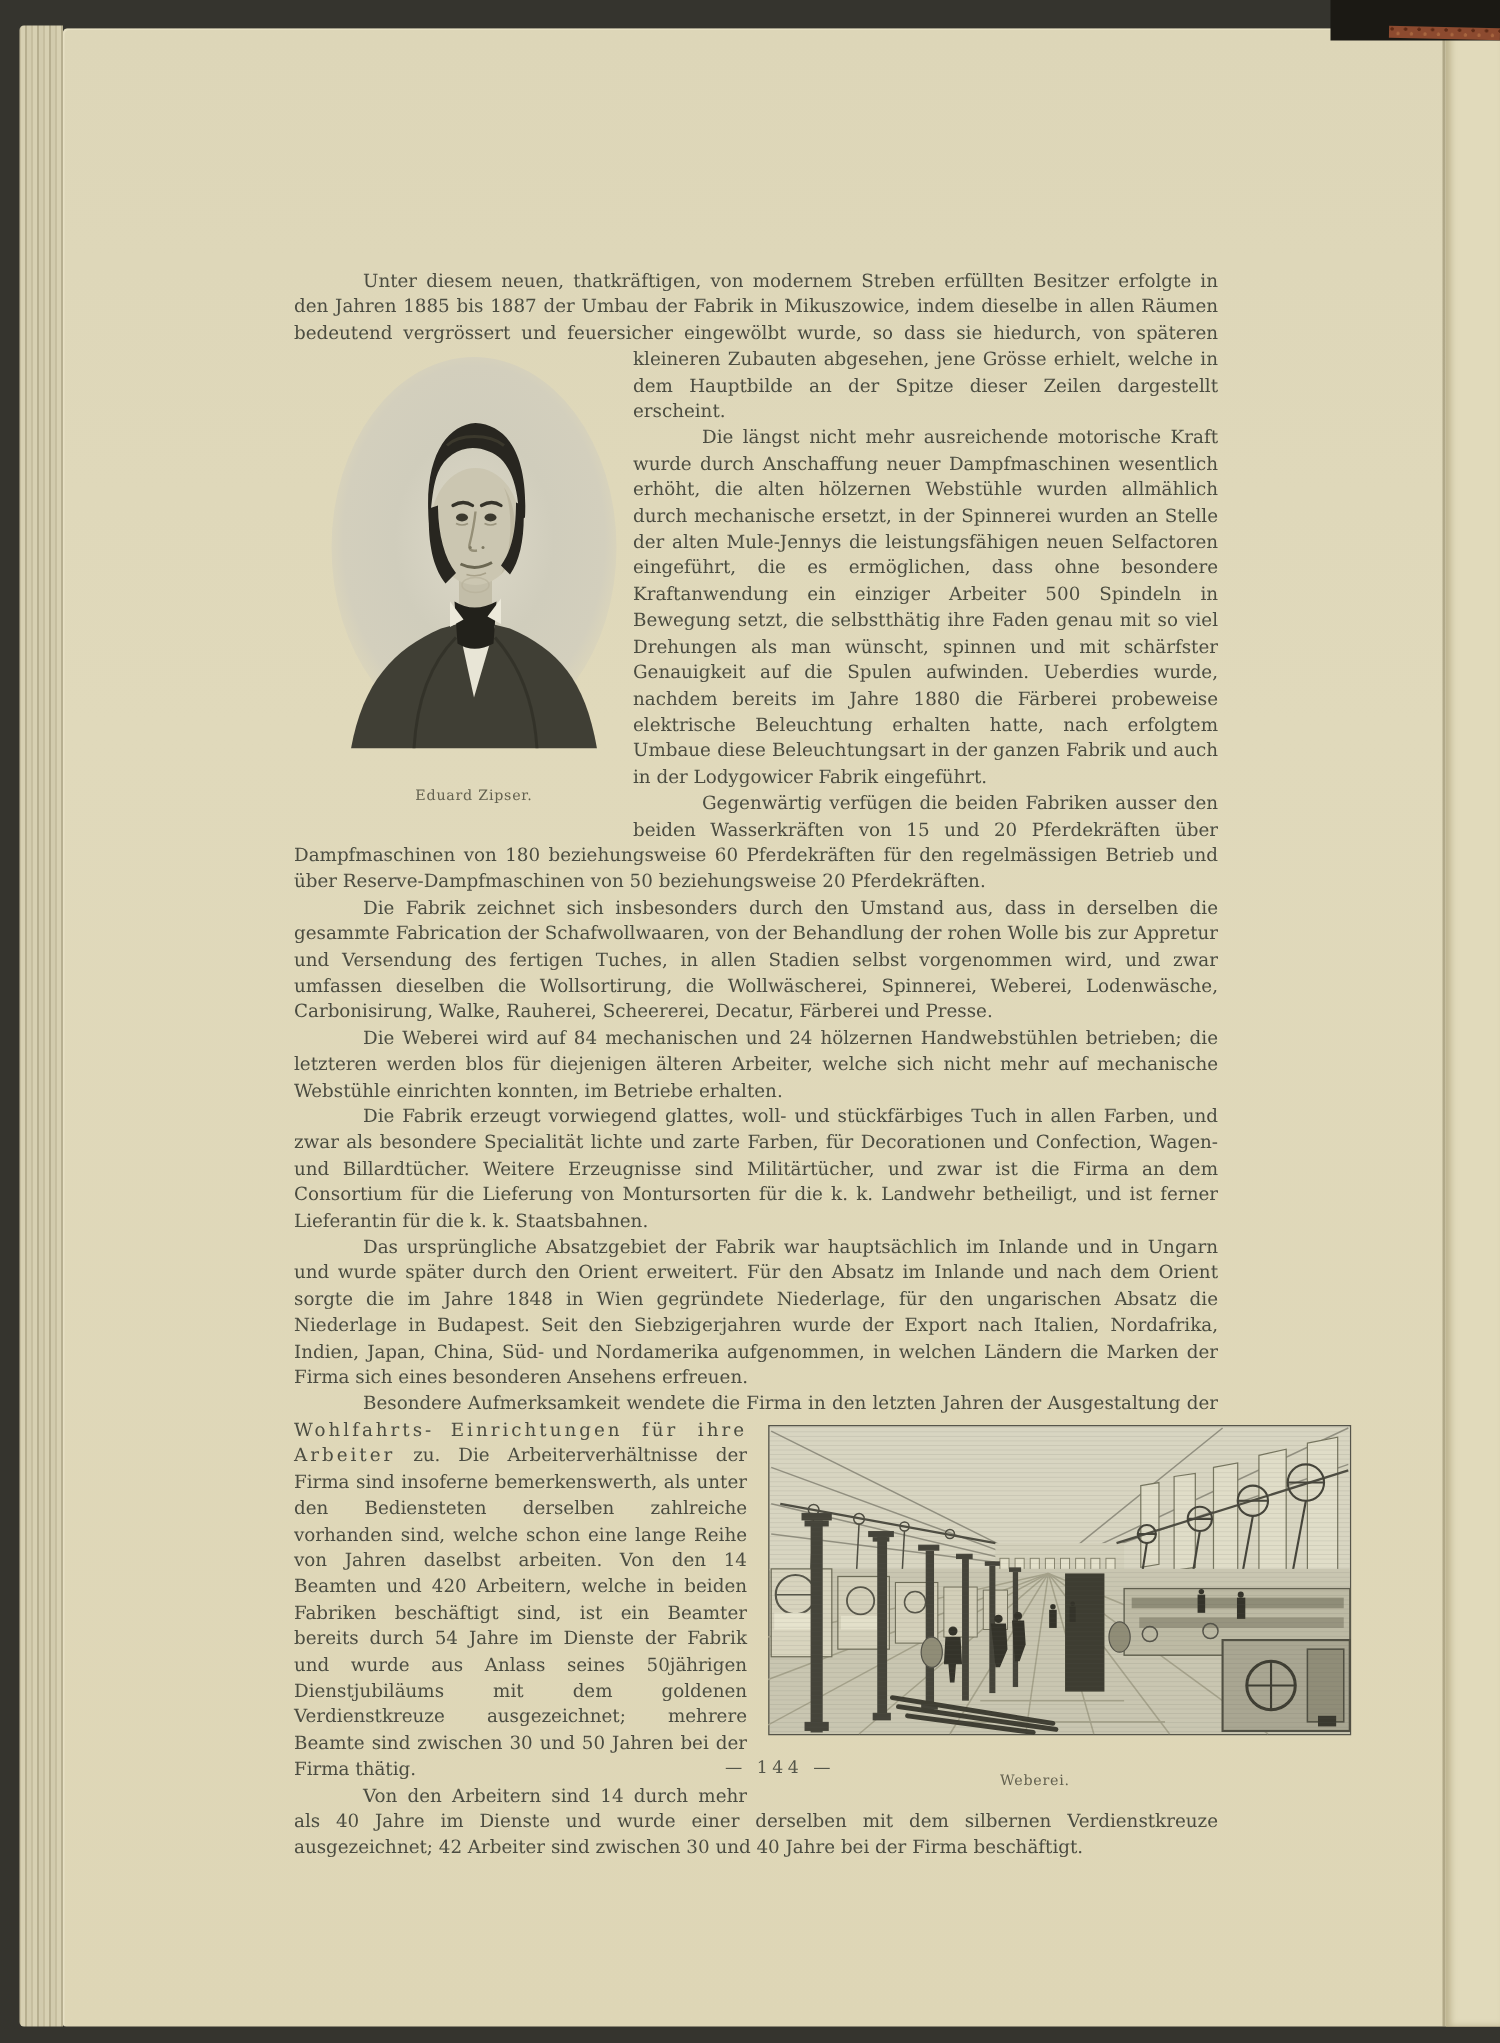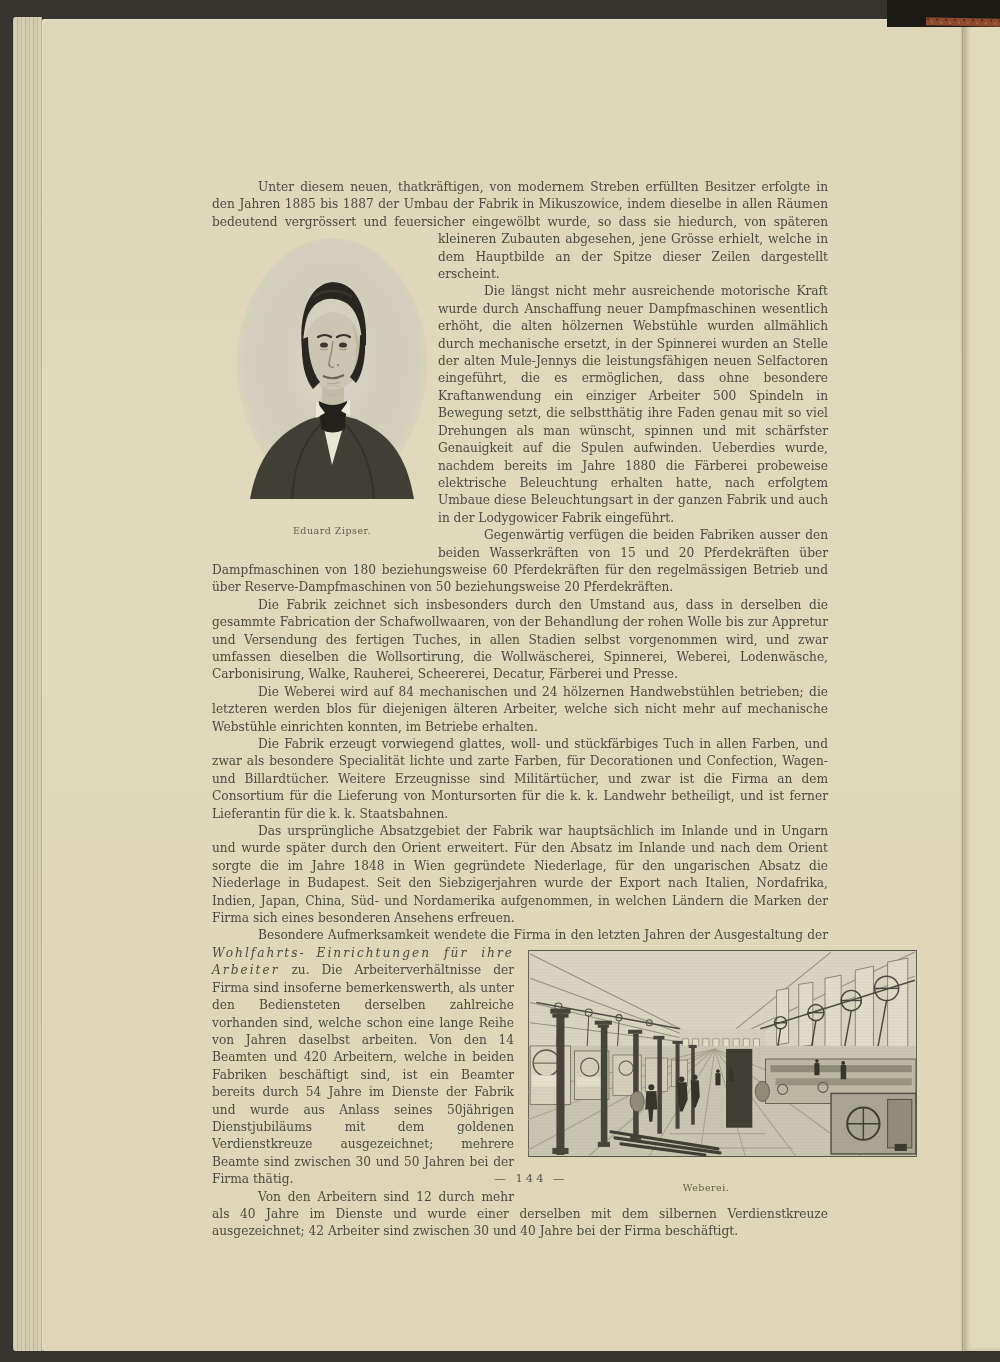--- a/index.html
+++ b/index.html
@@ -41,36 +41,36 @@
     position:absolute; right:0; top:18px; width:74px; height:8px;
     background-color:#8c4a2f;
     background-image:
       radial-gradient(circle at 2px 2px, #5e2a16 1px, transparent 1.3px),
       radial-gradient(circle at 6px 5px, #a8663f 1px, transparent 1.3px);
     background-size:9px 8px;
     transform:rotate(1.2deg);
   }
   
   .content {
-    position:absolute; left:170px; top:160px; width:616px;
+    position:absolute; left:154px; top:160px; width:616px;
     color:#4b4c41; font-size:12.2px; line-height:17.4px;
     text-align:justify; hyphens:auto;
   }
   .content p { margin:0; text-indent:46px; }
-  .sperr { letter-spacing:2px;font-style:italic; }
+  .sperr { letter-spacing:2px; }
   
   .fig { display:block; text-indent:0; text-align:center; }
   .fig-portrait { float:left; width:196px; margin:4px 8px 8px 22px; }
   .fig-weberei { float:right; width:356px; margin:5px -56px 8px 14px; }
   .caption {
     display:block; margin-top:20px;
     font-size:9.5px; line-height:12px; color:#62604f; letter-spacing:.5px;
   }
   .page-num {
-    position:absolute; left:181px; top:1152px; width:616px;
+    position:absolute; left:170px; top:1152px; width:616px;
     text-align:center; font-size:11.5px; color:#55564a; letter-spacing:3px;
   }
 </style>
 </head>
 <body>
 
 <div class="scene">
   <div class="edge-stack"></div>
 
   <div class="page">
@@ -290,21 +290,21 @@
             <ellipse cx="108" cy="150" rx="7" ry="10" fill="#908d77" stroke="#55544a" stroke-width=".8"></ellipse>
             <ellipse cx="232" cy="140" rx="7" ry="10" fill="#908d77" stroke="#55544a" stroke-width=".8"></ellipse>
             <rect x="363" y="192" width="12" height="7" fill="#3a392f"></rect>
             <rect x="1" y="1" width="383" height="203" fill="url(#hatch)"></rect>
           </svg>
           <span class="caption">Weberei.</span>
         </span>
         <span class="sperr">Einrichtungen für ihre Arbeiter</span>
         <span>zu. Die Arbeiterverhältnisse der Firma sind insoferne bemerkenswerth, als unter den Bediensteten derselben zahlreiche vorhanden sind, welche schon eine lange Reihe von Jahren daselbst arbeiten. Von den 14 Beamten und 420 Arbeitern, welche in beiden Fabriken beschäftigt sind, ist ein Beamter bereits durch 54 Jahre im Dienste der Fabrik und wurde aus Anlass seines 50jährigen Dienstjubiläums mit dem goldenen Verdienstkreuze ausgezeichnet; mehrere Beamte sind zwischen 30 und 50 Jahren bei der Firma thätig.</span></p>
 
-      <p>Von den Arbeitern sind 12 durch mehr als 40 Jahre im Dienste und wurde einer derselben mit dem silbernen Verdienstkreuze ausgezeichnet; 42 Arbeiter sind zwischen 30 und 40 Jahre bei der Firma beschäftigt.</p>
+      <p>Von den Arbeitern sind 14 durch mehr als 40 Jahre im Dienste und wurde einer derselben mit dem silbernen Verdienstkreuze ausgezeichnet; 42 Arbeiter sind zwischen 30 und 40 Jahre bei der Firma beschäftigt.</p>
 
     </div>
 
     <div class="page-num">—  144  —</div>
   </div>
 
   <div class="corner-dark"></div>
   <div class="speckle-band"></div>
 </div>
 

